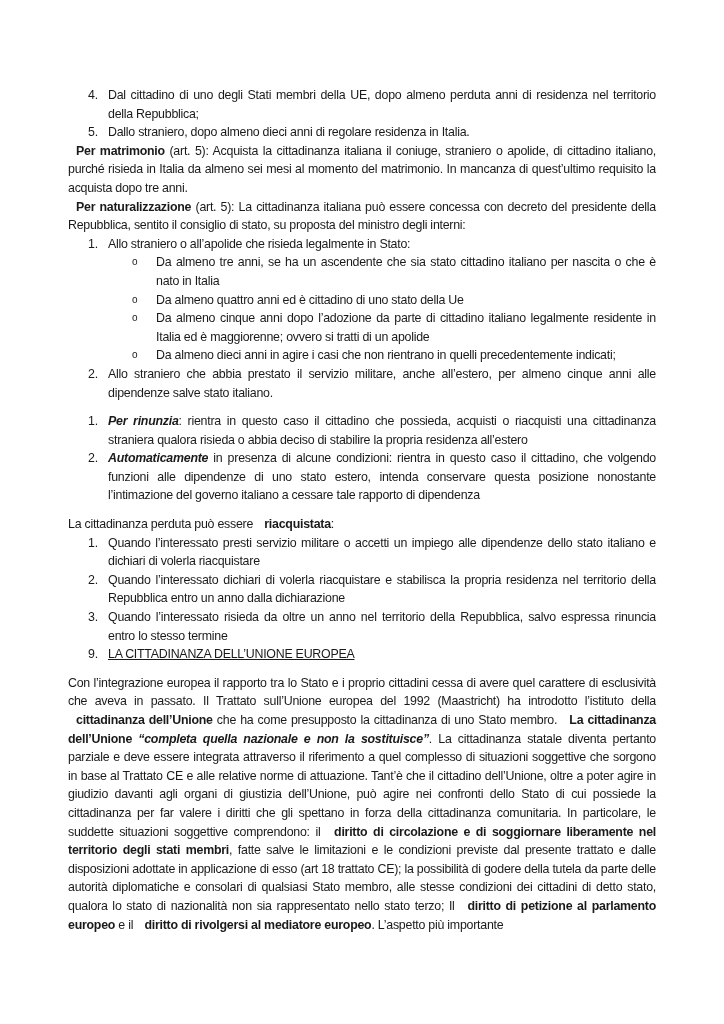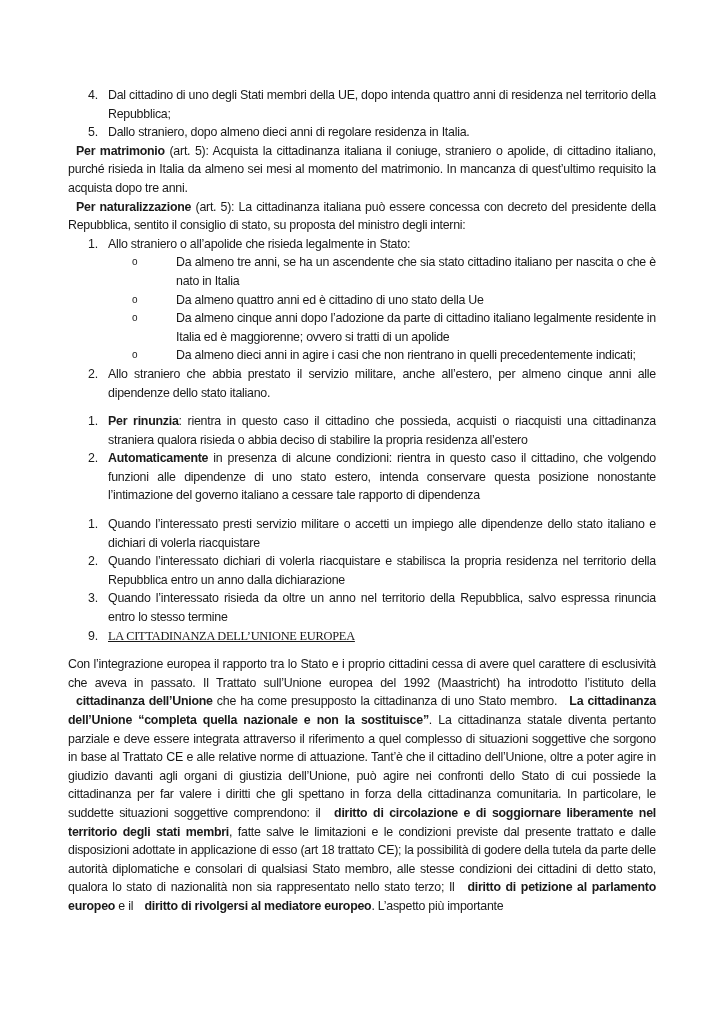--- a/index.html
+++ b/index.html
@@ -10,34 +10,34 @@
     font-size: 12.4px; line-height: 18.6px; color: #1a1a1a;
     letter-spacing: -0.25px;
   }
   p { margin: 0; }
   .just { text-align: justify; }
   .ol-row { display: flex; margin-left: 20px; }
   .ol-num { width: 20px; flex: none; }
   .ol-text { flex: 1; }
   .ul-row { display: flex; margin-left: 64px; }
   .ul-bullet { width: 24px; flex: none; font-size: 10px; }
-  .ul-text { flex: 1; margin-left: 20px; }
+  .ul-text { flex: 1; }
   .gap { height: 10px; }
   b { font-weight: bold; padding-left: 8px; }
-  .bi { font-weight: bold; }
-  .u { text-decoration: underline; font-family: Liberation Serif, serif; }
+  .bi { font-weight: bold; font-style: italic; }
+  .u { text-decoration: underline; }
 </style>
 </head>
 <body>
 
 <div class="page">
 
   <div class="ol-row">
     <span class="ol-num">4.</span>
-    <span class="ol-text just">Dal cittadino di uno degli Stati membri della UE, dopo intenda quattro anni di residenza nel territorio della Repubblica;</span>
+    <span class="ol-text just">Dal cittadino di uno degli Stati membri della UE, dopo almeno perduta anni di residenza nel territorio della Repubblica;</span>
   </div>
   <div class="ol-row">
     <span class="ol-num">5.</span>
     <span class="ol-text just">Dallo straniero, dopo almeno dieci anni di regolare residenza in Italia.</span>
   </div>
 
   <p class="just"><b>Per matrimonio</b><span> (art. 5): Acquista la cittadinanza italiana il coniuge, straniero o apolide, di cittadino italiano, purché risieda in Italia da almeno sei mesi al momento del matrimonio. In mancanza di quest’ultimo requisito la acquista dopo tre anni.</span></p>
 
   <p class="just"><b>Per naturalizzazione</b><span> (art. 5): La cittadinanza italiana può essere concessa con decreto del presidente della Repubblica, sentito il consiglio di stato, su proposta del ministro degli interni:</span></p>
 
@@ -56,37 +56,38 @@
   <div class="ul-row">
     <span class="ul-bullet">o</span>
     <span class="ul-text just">Da almeno cinque anni dopo l’adozione da parte di cittadino italiano legalmente residente in Italia ed è maggiorenne; ovvero si tratti di un apolide</span>
   </div>
   <div class="ul-row">
     <span class="ul-bullet">o</span>
     <span class="ul-text just">Da almeno dieci anni in agire i casi che non rientrano in quelli precedentemente indicati;</span>
   </div>
   <div class="ol-row">
     <span class="ol-num">2.</span>
-    <span class="ol-text just">Allo straniero che abbia prestato il servizio militare, anche all’estero, per almeno cinque anni alle dipendenze dello stato italiano.</span>
+    <span class="ol-text just">Allo straniero che abbia prestato il servizio militare, anche all’estero, per almeno cinque anni alle dipendenze salve stato italiano.</span>
   </div>
 
 
   <div class="gap"></div>
 
   <div class="ol-row">
     <span class="ol-num">1.</span>
     <span class="ol-text just"><span class="bi">Per rinunzia</span><span>: rientra in questo caso il cittadino che possieda, acquisti o riacquisti una cittadinanza straniera qualora risieda o abbia deciso di stabilire la propria residenza all’estero</span></span>
   </div>
   <div class="ol-row">
     <span class="ol-num">2.</span>
     <span class="ol-text just"><span class="bi">Automaticamente</span><span> in presenza di alcune condizioni: rientra in questo caso il cittadino, che volgendo funzioni alle dipendenze di uno stato estero, intenda conservare questa posizione nonostante l’intimazione del governo italiano a cessare tale rapporto di dipendenza</span></span>
   </div>
 
   <div class="gap"></div>
 
+  <p><span>La cittadinanza perduta può essere </span><b>riacquistata</b><span>:</span></p>
   <div class="ol-row">
     <span class="ol-num">1.</span>
     <span class="ol-text just">Quando l’interessato presti servizio militare o accetti un impiego alle dipendenze dello stato italiano e dichiari di volerla riacquistare</span>
   </div>
   <div class="ol-row">
     <span class="ol-num">2.</span>
     <span class="ol-text just">Quando l’interessato dichiari di volerla riacquistare e stabilisca la propria residenza nel territorio della Repubblica entro un anno dalla dichiarazione</span>
   </div>
   <div class="ol-row">
     <span class="ol-num">3.</span>

